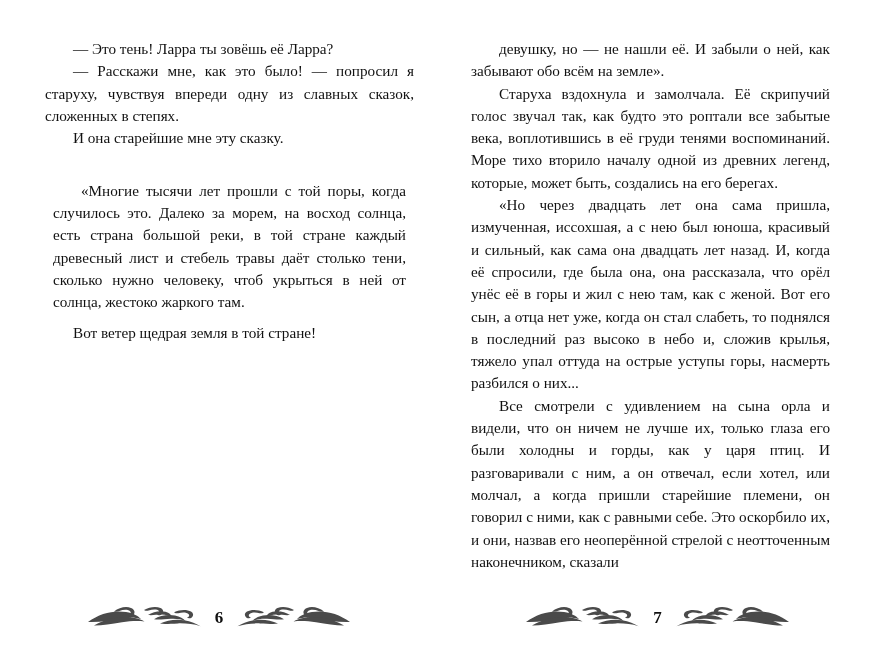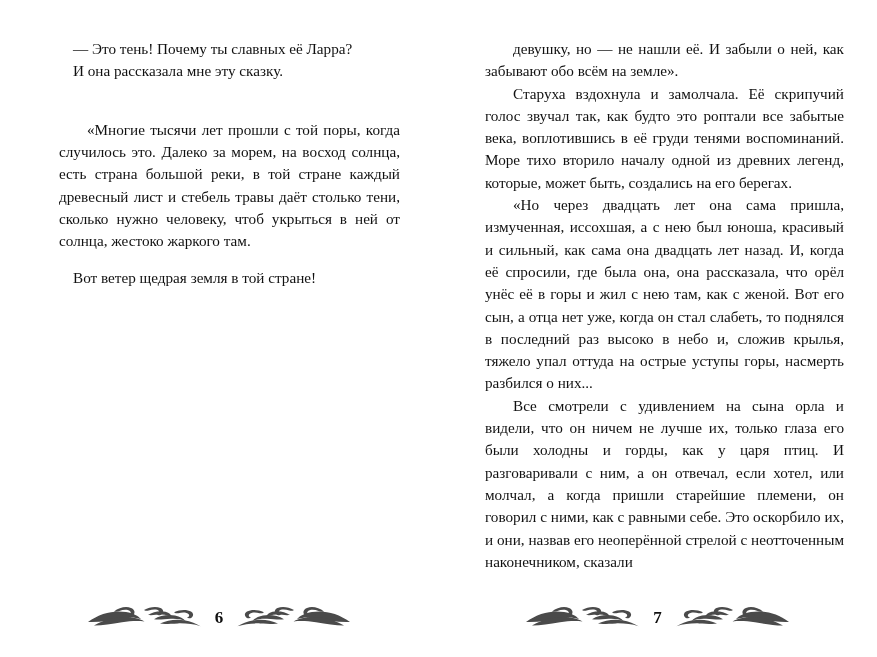--- a/index.html
+++ b/index.html
@@ -57,21 +57,21 @@
   .page-right { }
 
   p.para {
     margin: 0;
     text-indent: 28px;
     text-align: justify;
     hyphens: manual;
   }
 
   p.spacer-para {
-    margin: 14px;
+    margin: 8px;
     text-indent: 28px;
     padding-top: 22.3px;
   }
 
   .footer {
     position: absolute;
     bottom: 22px;
     left: 0;
     width: 100%;
     display: flex;
@@ -99,22 +99,23 @@
     transform: scaleX(-1);
   }
 </style>
 </head>
 <body>
 
 <div class="spread">
 
   <div class="page page-left">
     <div class="text-column">
-      <p class="para">— Это тень! Почему ты славных её Ларра?</p>
-      <p class="para">И она рассказала мне эту сказку.</p>
+      <p class="para">— Это тень! Ларра ты зовёшь её Ларра?</p>
+      <p class="para">— Расскажи мне, как это было! — попросил я старуху, чувствуя впереди одну из славных сказок, сложенных в степях.</p>
+      <p class="para">И она старейшие мне эту сказку.</p>
       <p class="spacer-para">«Многие тысячи лет прошли с той поры, когда случилось это. Далеко за морем, на восход солнца, есть страна большой реки, в той стране каждый древесный лист и стебель травы даёт столько тени, сколько нужно человеку, чтоб укрыться в ней от солнца, жестоко жаркого там.</p>
       <p class="para">Вот ветер щедрая земля в той стране!</p>
     </div>
 
     <div class="footer">
       <span class="orn">
         <svg width="118" height="26" viewBox="0 0 118 26" xmlns="http://www.w3.org/2000/svg">
           <g fill="#4a4a4a">
             <path d="M2 19 C14 10, 28 7, 40 9 C48 10.5, 52 13, 55 16 C50 14.5, 44 14, 38 15 C27 17, 14 19.5, 2 19 Z"></path>
             <path d="M8 22.5 C20 15.5, 34 13, 46 14.5 C52 15.3, 56 16.8, 58.5 18.5 C52 17.6, 44 18, 36 19.3 C25 21, 16 22.6, 8 22.5 Z"></path>
@@ -141,21 +142,21 @@
             <path d="M68 16.2 C74 12.6, 82 11.2, 89 12.6 C94 13.6, 97.5 15.6, 99.5 18 C95.5 16.3, 90.5 15.4, 85 15.7 C78.5 16, 73 17, 68 16.2 Z"></path>
             <path d="M74 20.6 C81 17, 90 15.8, 98 17.2 C105 18.4, 110.5 20.6, 114.5 23.2 C108 21.2, 100 20.2, 92 20.4 C84.5 20.6, 79 21.4, 74 20.6 Z"></path>
             <path d="M88 9.2 C94 6.4, 101 6.2, 105 8.6 C107.6 10.2, 107.8 12.8, 105.8 14.4 C104.4 15.5, 102.2 15.6, 101 14.6 C103 14, 103.8 12.4, 102.7 11.2 C101 9.3, 96.4 9.2, 92.4 10.2 C90.8 10.6, 89.6 10.3, 88 9.2 Z"></path>
           </g>
         </svg>
       </span>
     </div>
   </div>
 
   <div class="page page-right">
-    <div class="text-column" style="left:47px; width:359px;font-family:Liberation Serif, serif;">
+    <div class="text-column" style="left:33px; width:359px;font-family:Liberation Serif, serif;">
       <p class="para">девушку, но — не нашли её. И забыли о ней, как забывают обо всём на земле».</p>
       <p class="para">Старуха вздохнула и замолчала. Её скрипучий голос звучал так, как будто это роптали все забытые века, воплотившись в её груди тенями воспоминаний. Море тихо вторило началу одной из древних легенд, которые, может быть, создались на его берегах.</p>
       <p class="para">«Но через двадцать лет она сама пришла, измученная, иссохшая, а с нею был юноша, красивый и сильный, как сама она двадцать лет назад. И, когда её спросили, где была она, она рассказала, что орёл унёс её в горы и жил с нею там, как с женой. Вот его сын, а отца нет уже, когда он стал слабеть, то поднялся в последний раз высоко в небо и, сложив крылья, тяжело упал оттуда на острые уступы горы, насмерть разбился о них...</p>
       <p class="para">Все смотрели с удивлением на сына орла и видели, что он ничем не лучше их, только глаза его были холодны и горды, как у царя птиц. И разговаривали с ним, а он отвечал, если хотел, или молчал, а когда пришли старейшие племени, он говорил с ними, как с равными себе. Это оскорбило их, и они, назвав его неоперённой стрелой с неотточенным наконечником, сказали</p>
     </div>
 
     <div class="footer">
       <span class="orn">
         <svg width="118" height="26" viewBox="0 0 118 26" xmlns="http://www.w3.org/2000/svg">
           <g fill="#4a4a4a">

